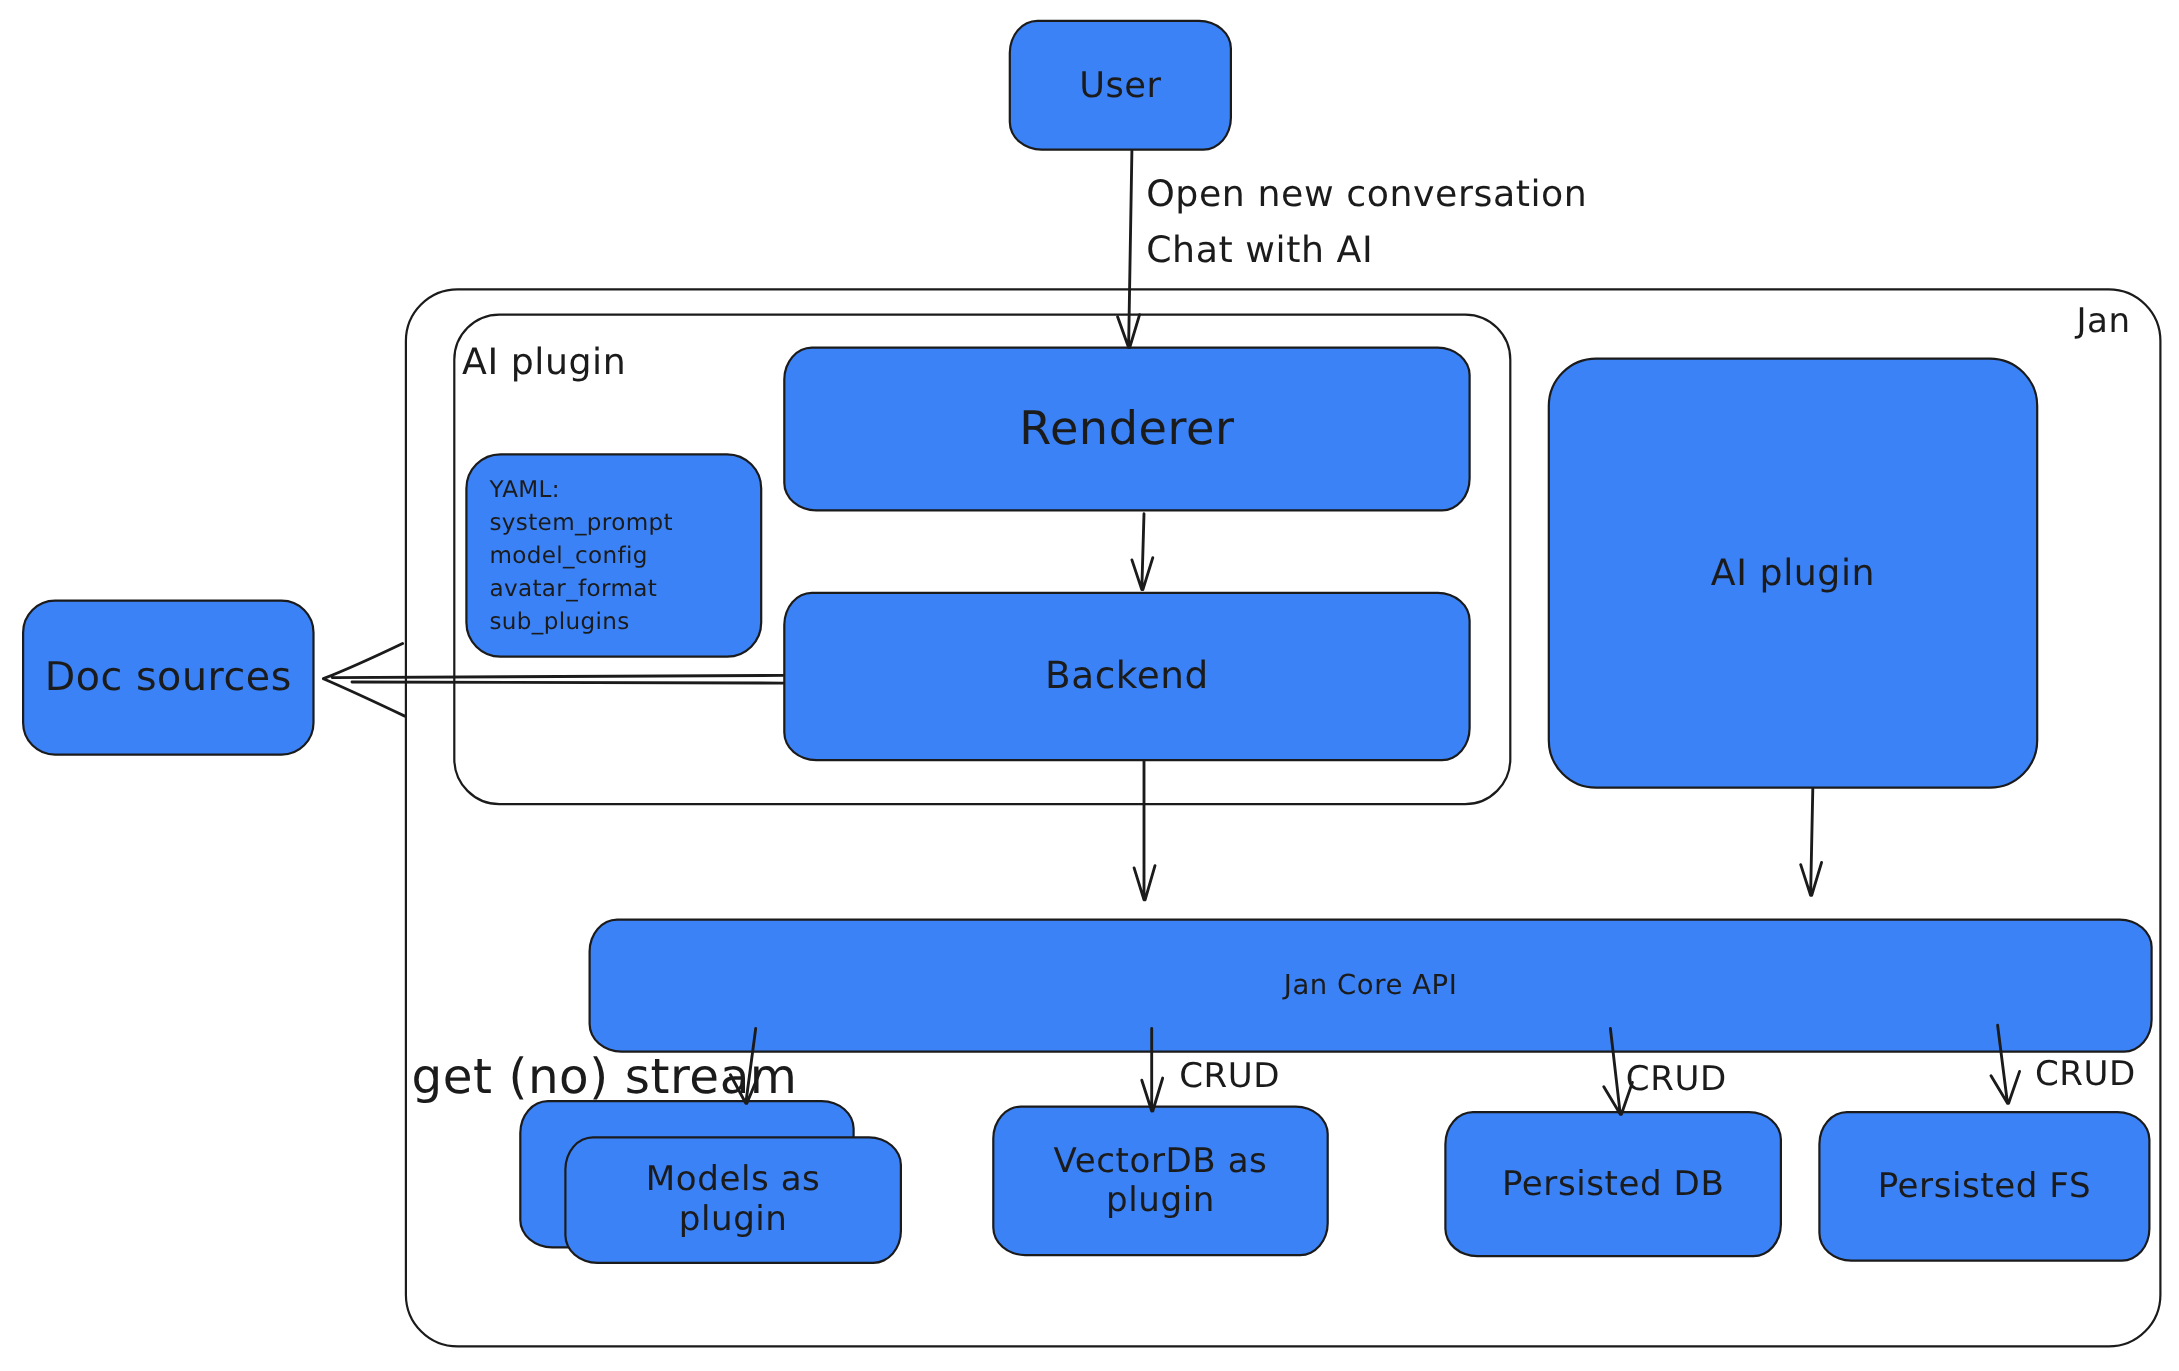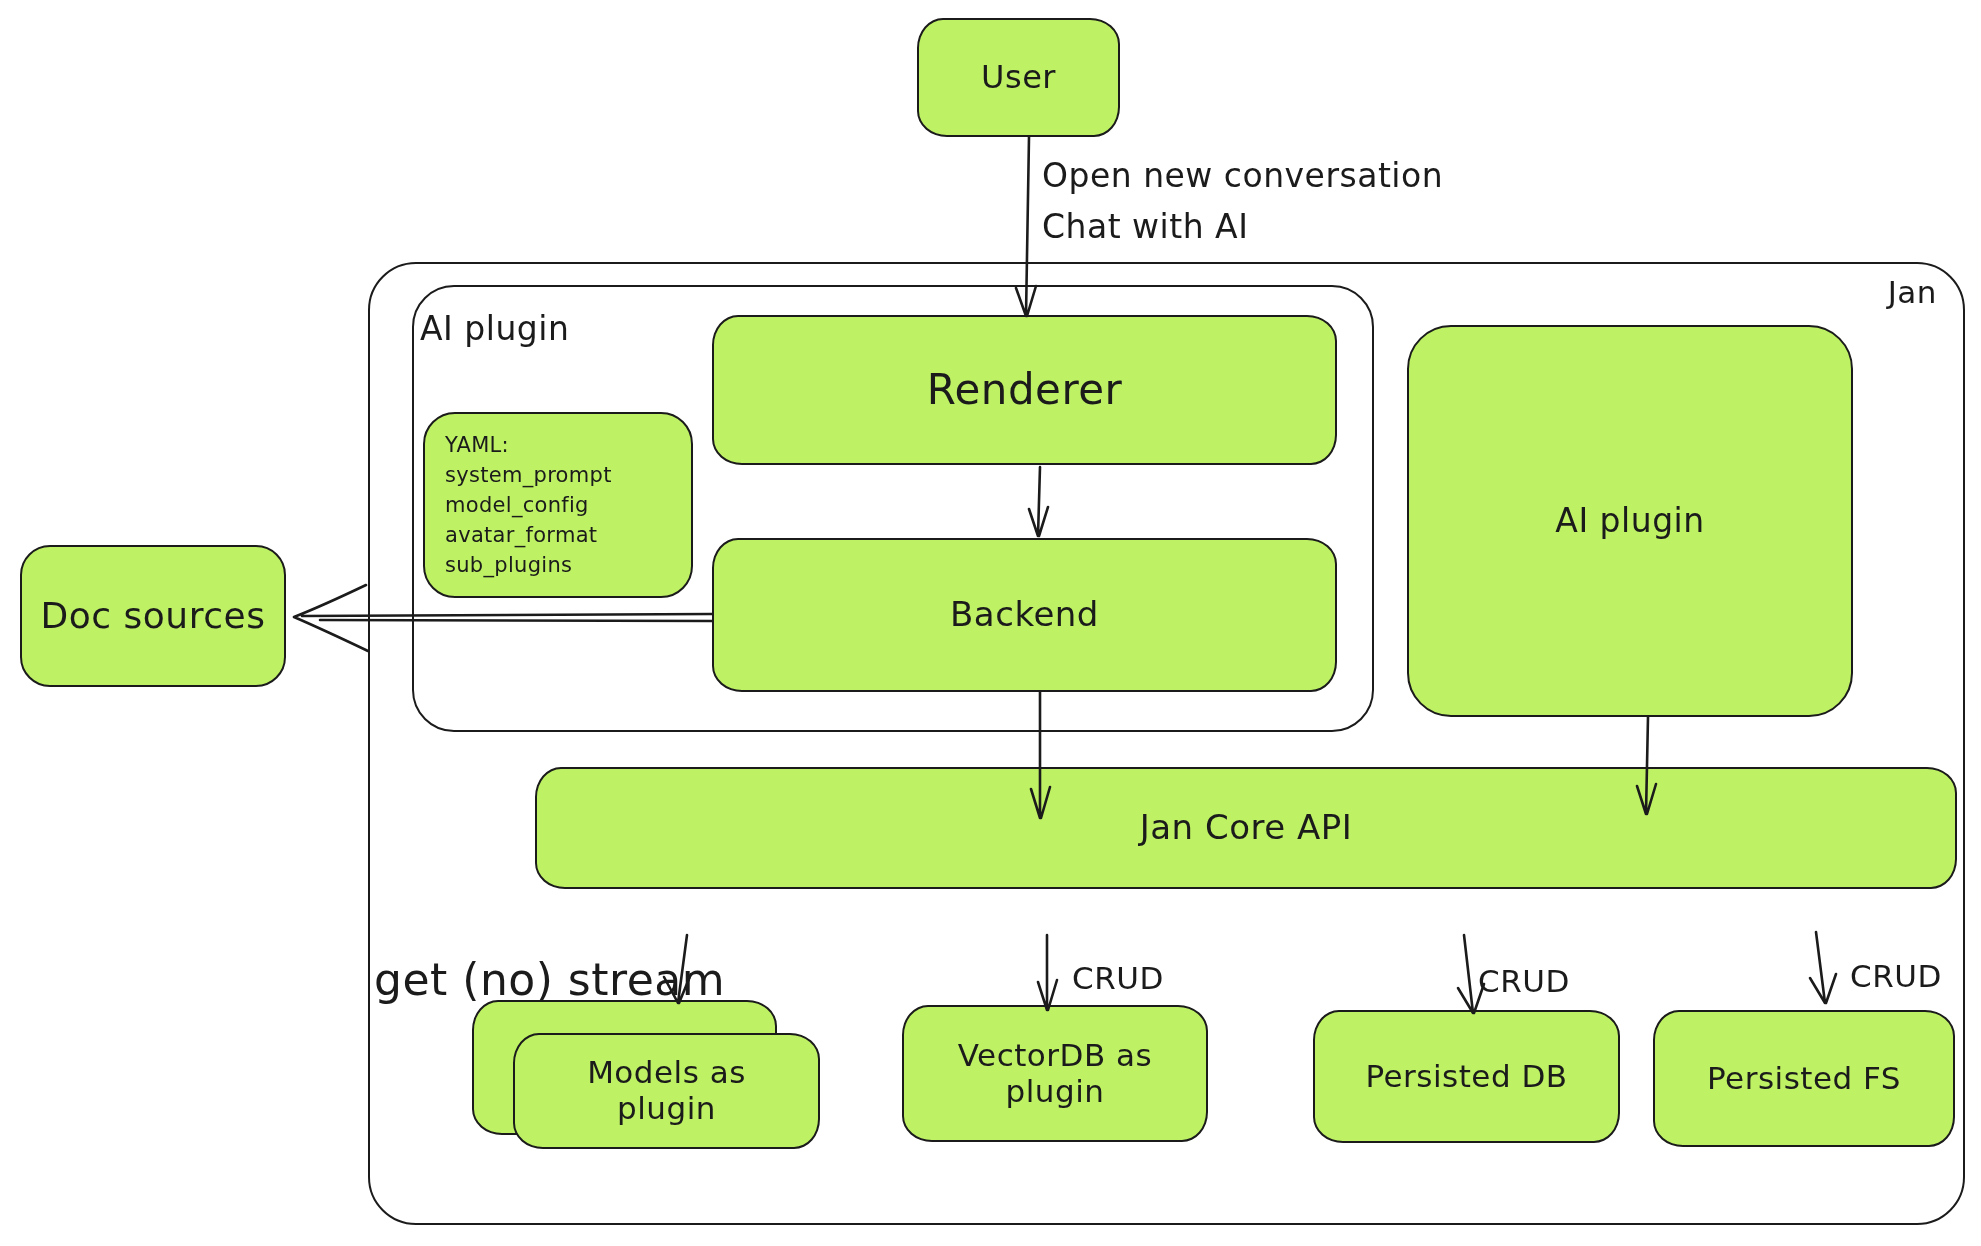--- a/index.html
+++ b/index.html
@@ -8,21 +8,21 @@
     width:1981px;height:1246px;
     background:#ffffff;
     font-family:"DejaVu Sans","Liberation Sans",sans-serif;
     color:#1b1b1b;
     overflow:hidden;
   }
   .box{
     position:absolute;
     border:2.6px solid #1b1b1b;
     border-radius:26px 30px 26px 30px / 30px 26px 30px 26px;
-    background:#bef264;
+    background:#3b82f6;
     display:flex;align-items:center;justify-content:center;
     text-align:center;
     font-size:32px;letter-spacing:.5px;line-height:1.15;
     box-sizing:border-box;
   }
   .container{
     position:absolute;
     border:2.8px solid #1b1b1b;
     background:transparent;
     box-sizing:border-box;
@@ -76,21 +76,21 @@
   </div>
 
   <div class="box z20" style="left:1407px;top:325px;width:446px;height:392px;border-radius:44px;font-size:33px;">
     <span>AI plugin</span>
   </div>
 
   <div class="box z20" style="left:20px;top:545px;width:266px;height:142px;font-size:36px;border-radius:30px;">
     <span>Doc sources</span>
   </div>
 
-  <div class="box z20" style="left:535px;top:767px;width:1422px;height:122px;font-size:34px;">
+  <div class="box z20" style="left:535px;top:835px;width:1422px;height:122px;font-size:25px;">
     <span>Jan Core API</span>
   </div>
 
   <span class="lbl z40" style="left:374px;top:954px;font-size:44px;">get (no) stream</span>
   <span class="lbl z40" style="left:1072px;top:960px;font-size:31px;">CRUD</span>
   <span class="lbl z40" style="left:1478px;top:963px;font-size:31px;">CRUD</span>
   <span class="lbl z40" style="left:1850px;top:958px;font-size:31px;">CRUD</span>
 
   <div class="box z10" style="left:472px;top:1000px;width:305px;height:135px;"></div>
   <div class="box z20" style="left:513px;top:1033px;width:307px;height:116px;font-size:31px;">

